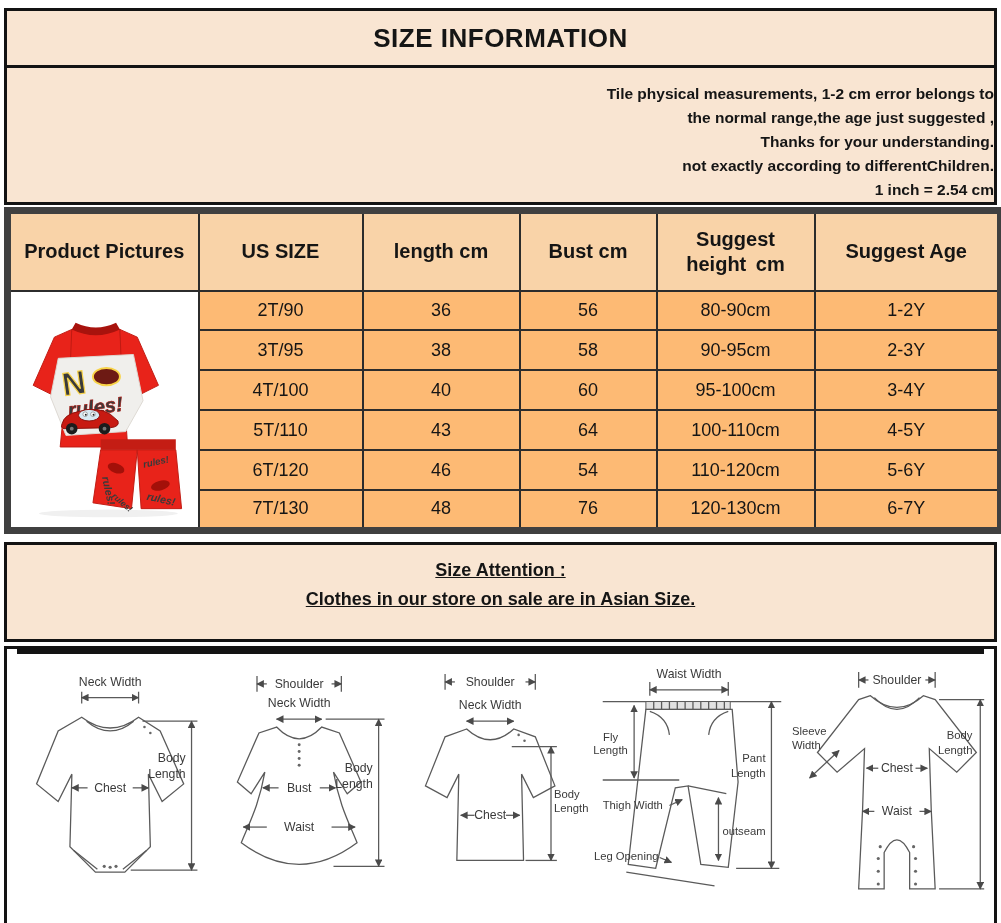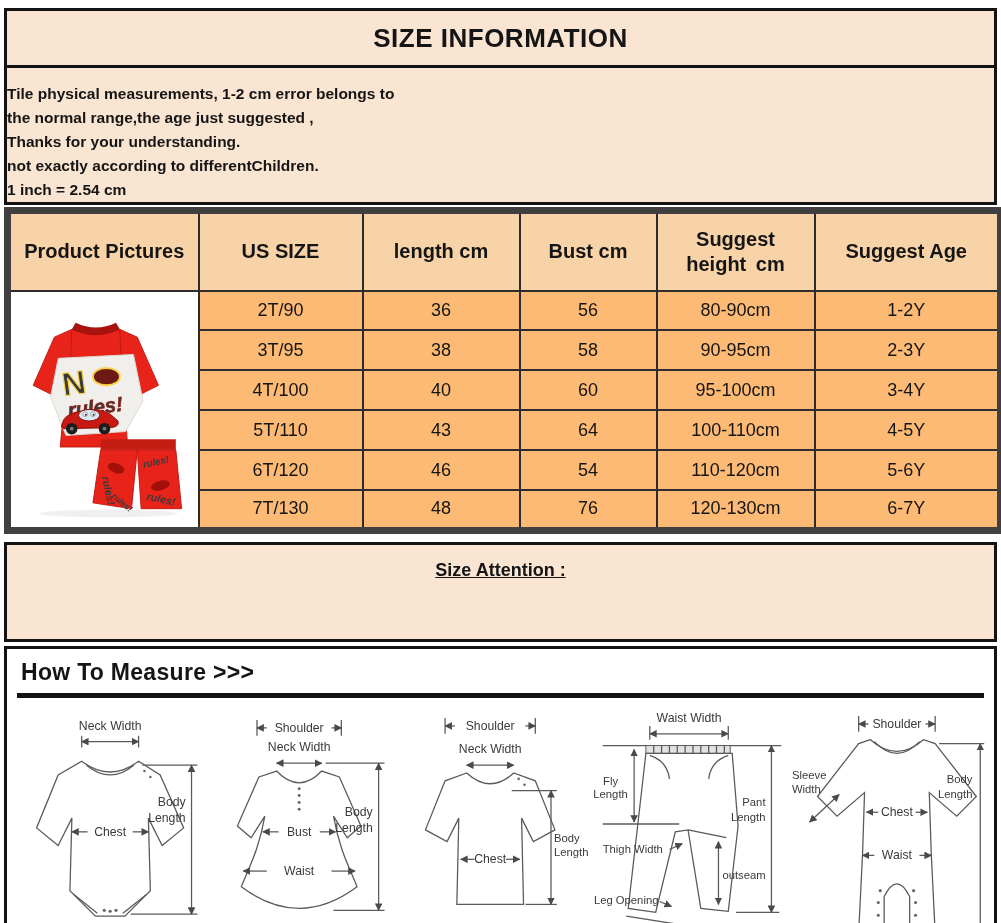--- a/index.html
+++ b/index.html
@@ -4,21 +4,21 @@
 <style>
   * { box-sizing: border-box; }
   html,body { margin:0; padding:0; }
   body {
     width:1001px; height:923px; background:#fff; overflow:hidden;
     font-family:"Liberation Sans","DejaVu Sans",sans-serif; color:#151515;
   }
   .box { margin:0 4px; border:3px solid #131313; background:#F9E5D2; }
   #box-title { margin-top:8px; height:60px; display:flex; align-items:center; justify-content:center; }
   #box-title .t { font-size:26px; font-weight:bold; letter-spacing:.5px; }
-  #box-note { margin-top:-3px; height:140px; text-align:left; padding-top:14px; }
+  #box-note { margin-top:-3px; height:140px; text-align:right; padding-top:14px; }
   #box-note .ln { font-size:15.5px; font-weight:bold; line-height:24px; }
   
   #size-table { margin:2px 4px 8px; border-collapse:collapse; width:993px; table-layout:fixed; background:#fdba74; border:7px solid #404040; }
   #size-table th, #size-table td { border:2px solid #2c2c2c; text-align:center; vertical-align:middle; padding:0; }
   #size-table th { background:#F9D3A8; height:80px; font-size:20px; font-weight:bold; line-height:25px; }
   #size-table td { height:39px; font-size:18px; font-weight:normal; }
   #size-table .hwrap { max-width:104px; margin:0 auto; word-spacing:4px; }
   .pic-cell { background:#fff; padding:0; }
   
   #box-attention { margin-top:3px; height:100px; text-align:center; padding-top:11px;text-decoration:underline; }
@@ -158,24 +158,24 @@
       <td>48</td>
       <td>76</td>
       <td>120-130cm</td>
       <td>6-7Y</td>
     </tr>
   </tbody>
     </table>
 
   <div id="box-attention" class="box">
     <div class="ln">Size Attention :</div>
+    <div class="ln">Clothes in our store on sale are in Asian Size.</div>
   </div>
 
   <div id="box-measure" class="box">
-    <div id="measure-title">How To Measure &gt;&gt;&gt;</div>
     <div id="measure-rule"></div>
     <div id="diagrams">
 
       <svg width="195" height="240" viewBox="0 0 195 240">
         <text class="lb" x="97" y="24" text-anchor="middle">Neck Width</text>
         <line class="dg" x1="68" y1="30" x2="68" y2="42"></line>
           <line class="dg" x1="126" y1="30" x2="126" y2="42"></line>
         <line class="dg" x1="68" y1="36" x2="126" y2="36" marker-start="url(#ah)" marker-end="url(#ah)"></line>
         <path class="dg" d="M68,56 L44,70 L22,124 L44,142 L58,114 L56,188 L82,214 L112,214 L138,188 L136,114 L150,142 L172,124 L148,70 L126,56 Q97,78 68,56 Z"></path>
         <path class="dg" d="M73,60 Q97,80 121,60"></path>

